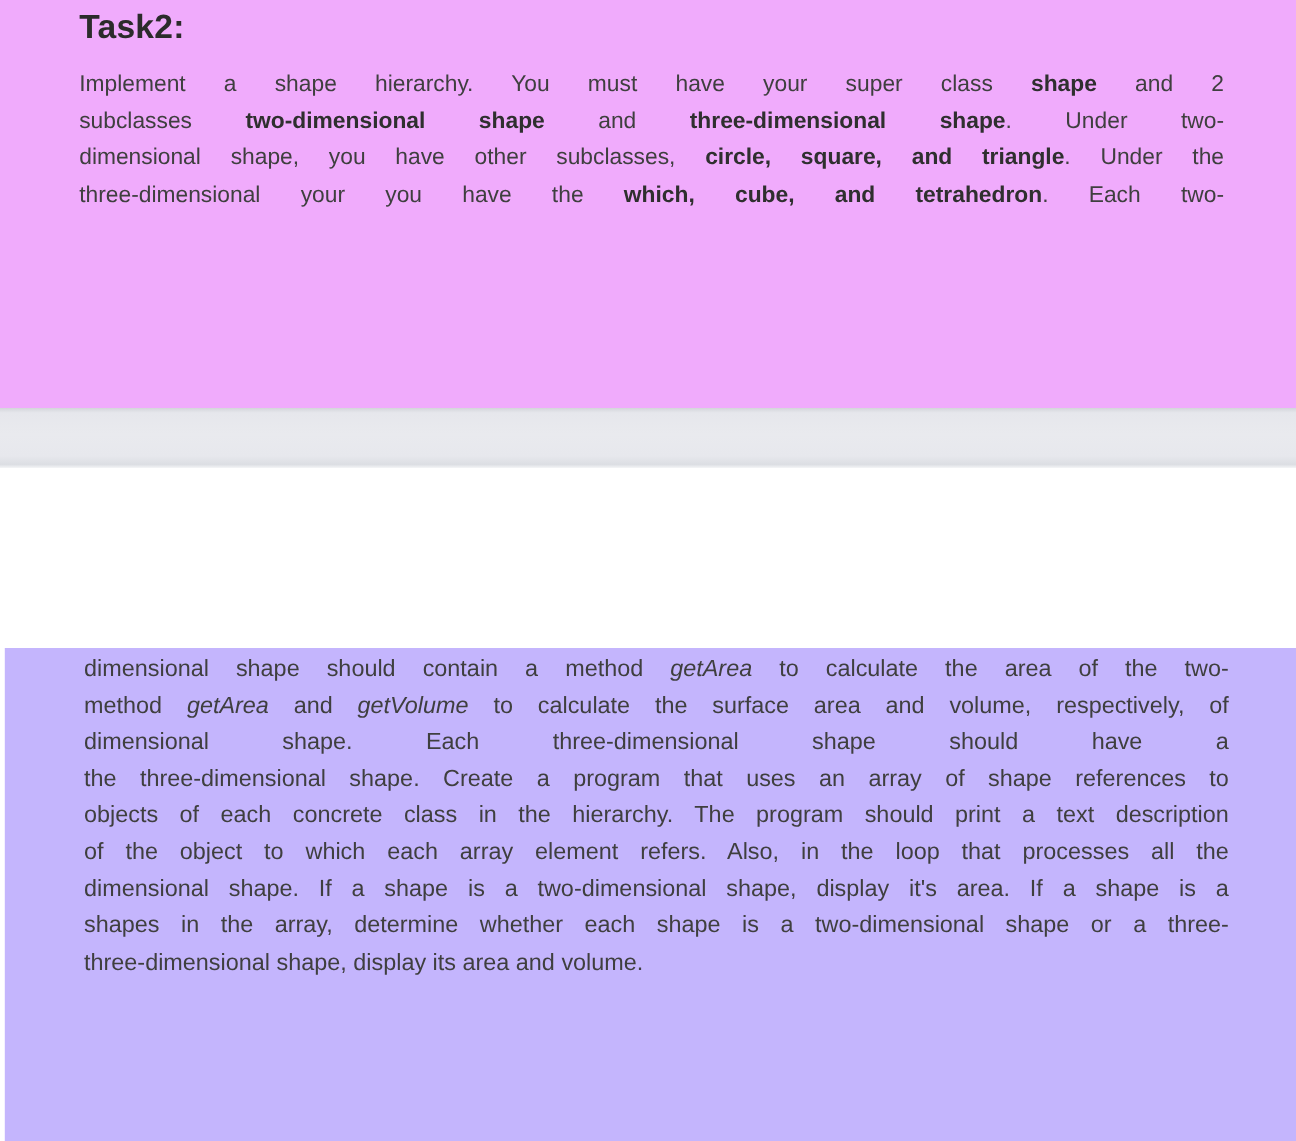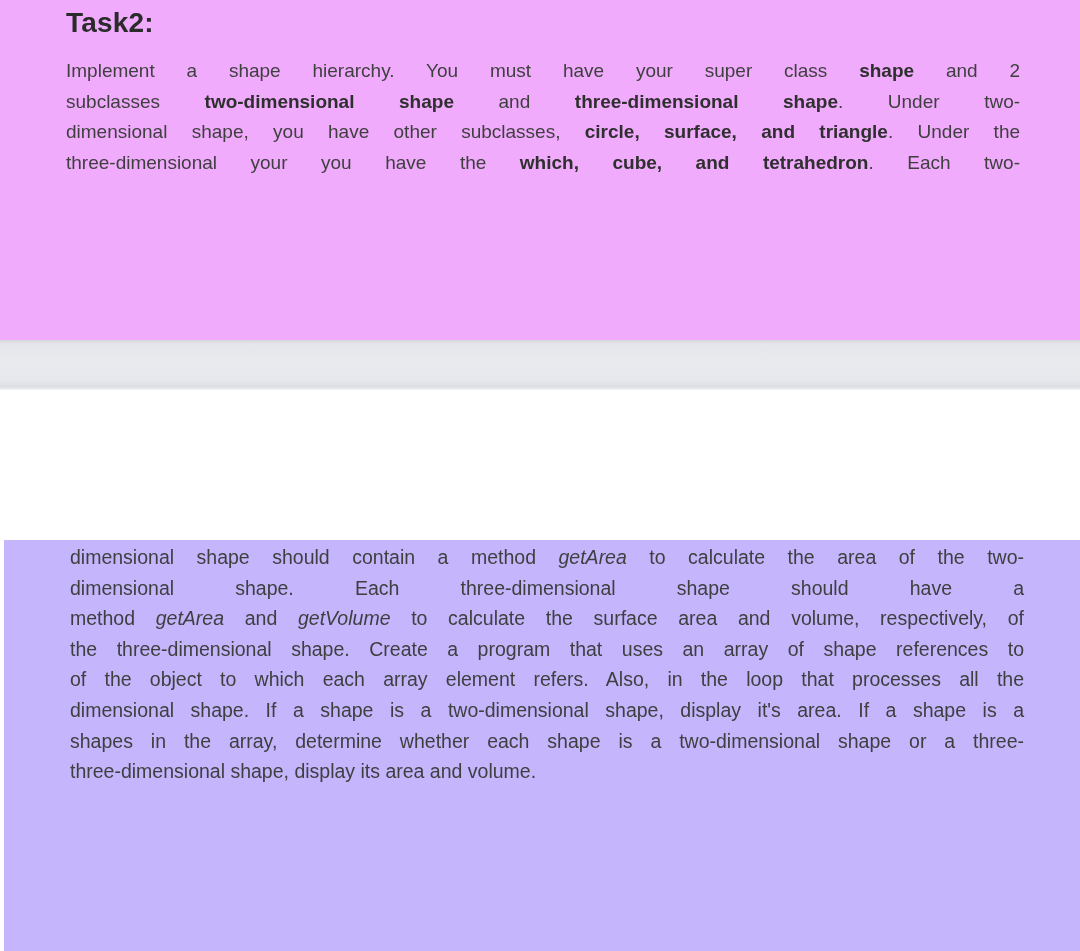--- a/index.html
+++ b/index.html
@@ -130,43 +130,44 @@
   <div class="section-top">
 
     <h1 class="task-title">Task2:</h1>
 
     <div class="para para-1">
 
       <span class="jline"><span>Implement a shape hierarchy. You must have your super class </span><b>shape</b><span> and 2</span></span>
 
       <span class="jline"><span>subclasses </span><b>two-dimensional</b><span>    </span><b>shape</b><span> and </span><b>three-dimensional</b><span>   </span><b>shape</b><span>.   Under    two-</span></span>
 
-      <span class="jline"><span>dimensional shape, you have other subclasses, </span><b>circle, surface, and triangle</b><span>. Under the</span></span>
+      <span class="jline"><span>dimensional shape, you have other subclasses, </span><b>circle, square, and triangle</b><span>. Under the</span></span>
 
       <span class="jline"><span>three-dimensional your you have the </span><b>which, cube, and tetrahedron</b><span>. Each two-</span></span>
 
     </div>
   </div>
 
   <div class="gray-band"></div>
 
   <div class="white-gap"></div>
 
   <div class="section-bottom">
 
     <div class="para para-2">
 
       <span class="jline"><span>dimensional shape should contain a method </span><i>getArea</i><span> to calculate the area of the two-</span></span>
 
+      <span class="jline"><span>method </span><i>getArea</i><span> and </span><i>getVolume</i><span> to calculate the surface area and volume, respectively, of</span></span>
+
       <span class="jline"><span>dimensional   shape.   Each   three-dimensional   shape   should   have   a</span></span>
-
-      <span class="jline"><span>method </span><i>getArea</i><span> and </span><i>getVolume</i><span> to calculate the surface area and volume, respectively, of</span></span>
 
       <span class="jline"><span>the three-dimensional shape. Create a program that uses an array of shape references to</span></span>
 
+      <span class="jline"><span>objects of each concrete class in the hierarchy. The program should print a text description</span></span>
 
       <span class="jline"><span>of the object to which each array element refers. Also, in the loop that processes all the</span></span>
 
       <span class="jline"><span>dimensional shape. If a shape is a two-dimensional shape, display it's area. If a shape is a</span></span>
 
       <span class="jline"><span>shapes in the array, determine whether each shape is a two-dimensional shape or a three-</span></span>
 
       <span class="jline-last"><span>three-dimensional shape, display its area and volume.</span></span>
 
     </div>

